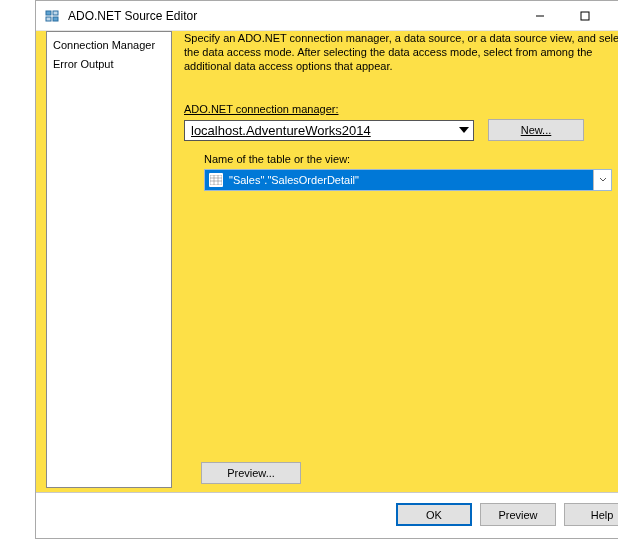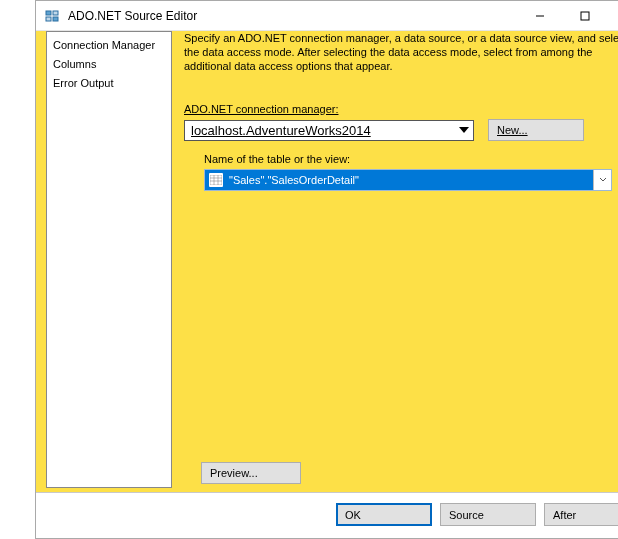--- a/index.html
+++ b/index.html
@@ -108,21 +108,21 @@
     display: flex; align-items: center; justify-content: center;
     border-left: 0;
   }
   .combo .arrow.solid svg { fill: #000; }
   .cm-combo { width: 290px; border-color: #555; }
   .btn {
     height: 22px;
     border: 1px solid #adadad;
     background: #e1e1e1;
     font-size: 11px;
-    display: flex; align-items: center; justify-content: flex-start;
+    display: flex; align-items: center; justify-content: center;
     cursor: default;
     padding: 0 8px;
     min-width: 72px;
   }
   .new-btn { width: 96px; }
   .row-mode { margin-top: 10px; }
   .mode-combo {
     width: 100%;
     max-width: 428px;
     background: #e9e9e9;
@@ -169,21 +169,21 @@
   }
   .preview-btn { width: 100px; }
   .footer {
     border-top: 1px solid #c9c9c9;
     padding: 10px 12px 12px 12px;
     display: flex;
     justify-content: flex-end;
     gap: 8px;
     background: #fff;
   }
-  .footer .btn { width: 96px; height: 23px; }
+  .footer .btn { width: 76px; height: 23px; }
   .btn.primary { border: 1px solid #0067c0; background: #e1e1e1; outline: 1px solid #0067c0; outline-offset: -2px; }
   svg.chev { width: 8px; height: 6px; }
   svg.tri { width: 10px; height: 6px; }
 </style>
 </head>
 <body>
 
 <div class="window">
 
   <div class="titlebar">
@@ -217,23 +217,20 @@
   </div>
 
 
   <div class="body">
 
     <div class="sidebar">
       <div class="sidebar-item selected">
         <span>Connection Manager</span>
       </div>
       <div class="sidebar-item">
-        <span>Columns</span>
-      </div>
-      <div class="sidebar-item">
         <span>Error Output</span>
       </div>
     </div>
 
     <div class="main">
 
       <div class="instructions">Specify an ADO.NET connection manager, a data source, or a data source view, and select the data access mode. After selecting the data access mode, select from among the additional data access options that appear.</div>
 
       <div class="row-cm">
         <div class="field-label">ADO.NET connection manager:</div>
@@ -283,20 +280,20 @@
       </div>
 
     </div>
   </div>
 
   <div class="footer">
     <div class="btn primary">
       <span>OK</span>
     </div>
     <div class="btn">
-      <span>Source</span>
+      <span>Preview</span>
     </div>
     <div class="btn">
-      <span>After</span>
+      <span>Help</span>
     </div>
   </div>
 
 </div>
 
 </body></html>

